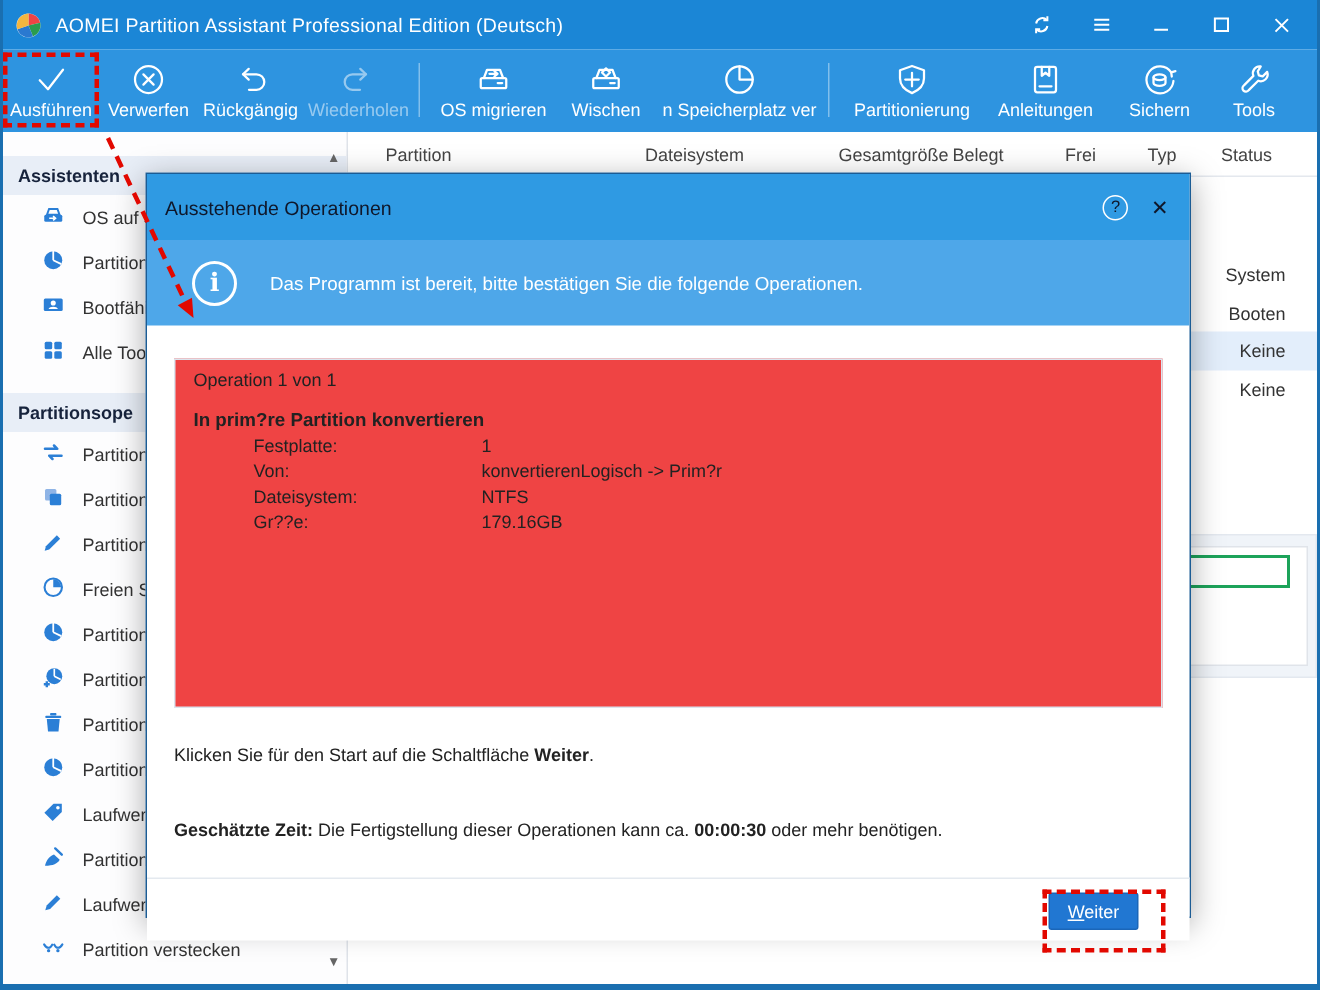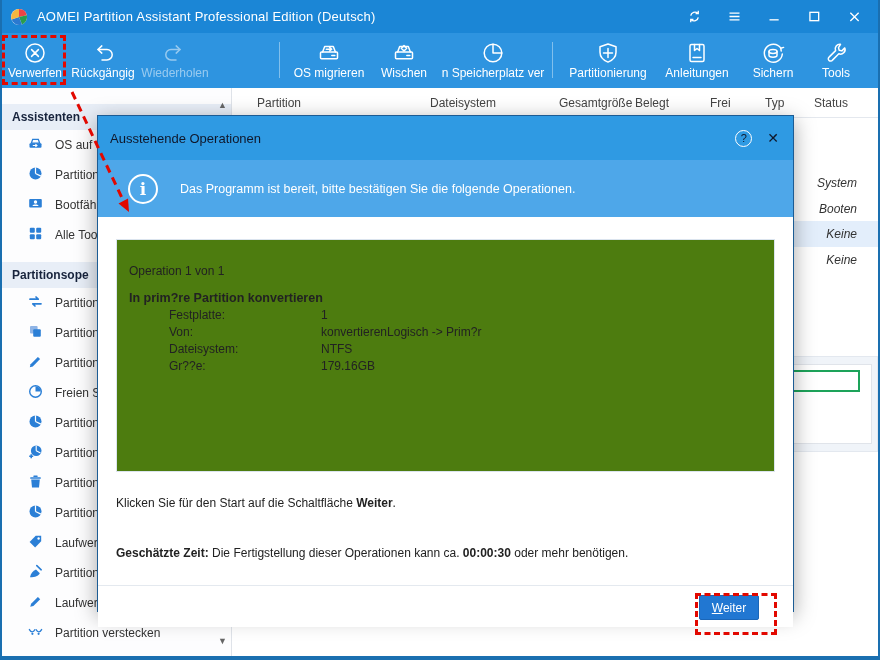--- a/index.html
+++ b/index.html
@@ -32,41 +32,41 @@
   .sb-header.second{margin-top:12px;}
   .sb-item{height:30px;display:flex;align-items:center;padding-left:26px;gap:12px;font-size:12px;
            color:#333;cursor:pointer;white-space:nowrap;}
   .sb-item svg{width:15px;height:15px;flex:none;}
   .sb-scroll{position:absolute;right:4px;font-size:9px;color:#666;cursor:pointer;line-height:10px;}
   #sb-up{top:12px;} #sb-down{bottom:10px;}
   
   #main{position:absolute;left:232px;top:88px;width:646px;height:568px;background:#fff;}
   #table-header{position:absolute;left:0;top:0;width:100%;height:30px;border-bottom:1px solid #e4e8ee;background:#fff;}
   .th{position:absolute;top:0;height:30px;line-height:30px;font-size:12px;color:#444;}
-  .status-cell{position:absolute;right:23px;height:26px;line-height:26px;font-size:12px;color:#333;font-style:italic;}
+  .status-cell{position:absolute;right:23px;height:26px;line-height:26px;font-size:12px;color:#333;}
   #row-highlight{position:absolute;left:546px;right:2px;height:26px;background:#e3eefb;}
   #disk-panel{position:absolute;left:518px;top:268px;width:126px;height:96px;background:#f0f4f9;border:1px solid #e3e8ef;}
   #disk-card{position:absolute;left:526px;top:276px;width:112px;height:80px;background:#fff;border:1px solid #e0e4ea;}
   #green-part{position:absolute;left:534px;top:282px;width:92px;height:22px;background:#fff;border:2px solid var(--c-green,#1da35a);}
   
   #dialog{position:absolute;left:95px;top:115px;width:697px;height:497px;background:#fff;
           border:1px solid #1c5c94;box-shadow:0 5px 20px rgba(0,0,0,.35);z-index:20;}
   #dlg-titlebar{height:44px;background:var(--c-dlghdr,#2f9ae3);display:flex;align-items:center;color:#0f172a;}
   #dlg-title{font-size:13px;padding-left:12px;}
   #dlg-ctls{margin-left:auto;display:flex;align-items:center;gap:15px;padding-right:14px;}
   #dlg-help{width:17px;height:17px;border:1.4px solid #fff;border-radius:50%;font-size:11px;line-height:15px;
             text-align:center;cursor:pointer;}
   #dlg-close{font-size:14px;cursor:pointer;}
   #dlg-banner{height:57px;background:var(--c-banner,#4ea7e9);display:flex;align-items:center;color:#fff;}
   #info-icon{width:30px;height:30px;border:2px solid #fff;border-radius:50%;margin:0 22px 0 30px;flex:none;
              display:flex;align-items:center;justify-content:center;
              font-family:"DejaVu Serif",serif;font-weight:bold;font-size:17px;}
   #dlg-info{font-size:12.5px;}
   #dlg-body{position:relative;height:410px;padding:22px 18px 0 18px;font-size:12px;color:#222;}
-  #op-box{height:233px;background:#4d7c0f;border:1px solid #dbe4ee;padding:24px 12px;overflow:hidden;}
+  #op-box{height:233px;background:#ef4444;border:1px solid #dbe4ee;padding:6px 12px;overflow:hidden;}
   #op-header{font-size:12px;}
   #op-title{font-weight:bold;font-size:12.5px;margin-top:13px;}
   #op-details{margin:2px 0 0 40px;}
   .op-row{display:grid;grid-template-columns:152px auto;line-height:17px;}
   #dlg-instruction{margin-top:24px;}
   #dlg-estimate{margin-top:36px;}
   .b{font-weight:bold;}
   #dlg-footer{position:absolute;left:0;right:0;bottom:0;height:42px;border-top:1px solid #e4e9ef;background:#fff;}
   #next-btn{position:absolute;right:34px;top:9px;width:60px;height:25px;background:var(--c-button,#2177d2);
             border:1px solid #1b66b8;color:#fff;font-size:12px;border-radius:2px;cursor:pointer;}
@@ -115,20 +115,28 @@
         <span class="winctl">
           <svg viewBox="0 0 18 18">
             <path d="M4 4.5l10 10M14 4.5l-10 10"></path>
           </svg>
         </span>
       </div>
   </div>
 
   <div id="toolbar">
     <div class="tb-group" id="tb-group-0" style="left:2px">
+        <div class="tb-item" style="width: 64px;">
+          <span class="tb-icon">
+            <svg viewBox="0 0 26 26">
+              <path d="M5.5 13.5l5.5 6L21 6.5"></path>
+            </svg>
+          </span>
+          <span>Ausführen</span>
+        </div>
         <div class="tb-item" style="width: 66px;">
           <span class="tb-icon">
             <svg viewBox="0 0 26 26">
               <circle cx="13" cy="13" r="9"></circle>
               <path d="M9.6 9.6l6.8 6.8M16.4 9.6l-6.8 6.8"></path>
             </svg>
           </span>
           <span>Verwerfen</span>
         </div>
         <div class="tb-item" style="width: 70px;">

